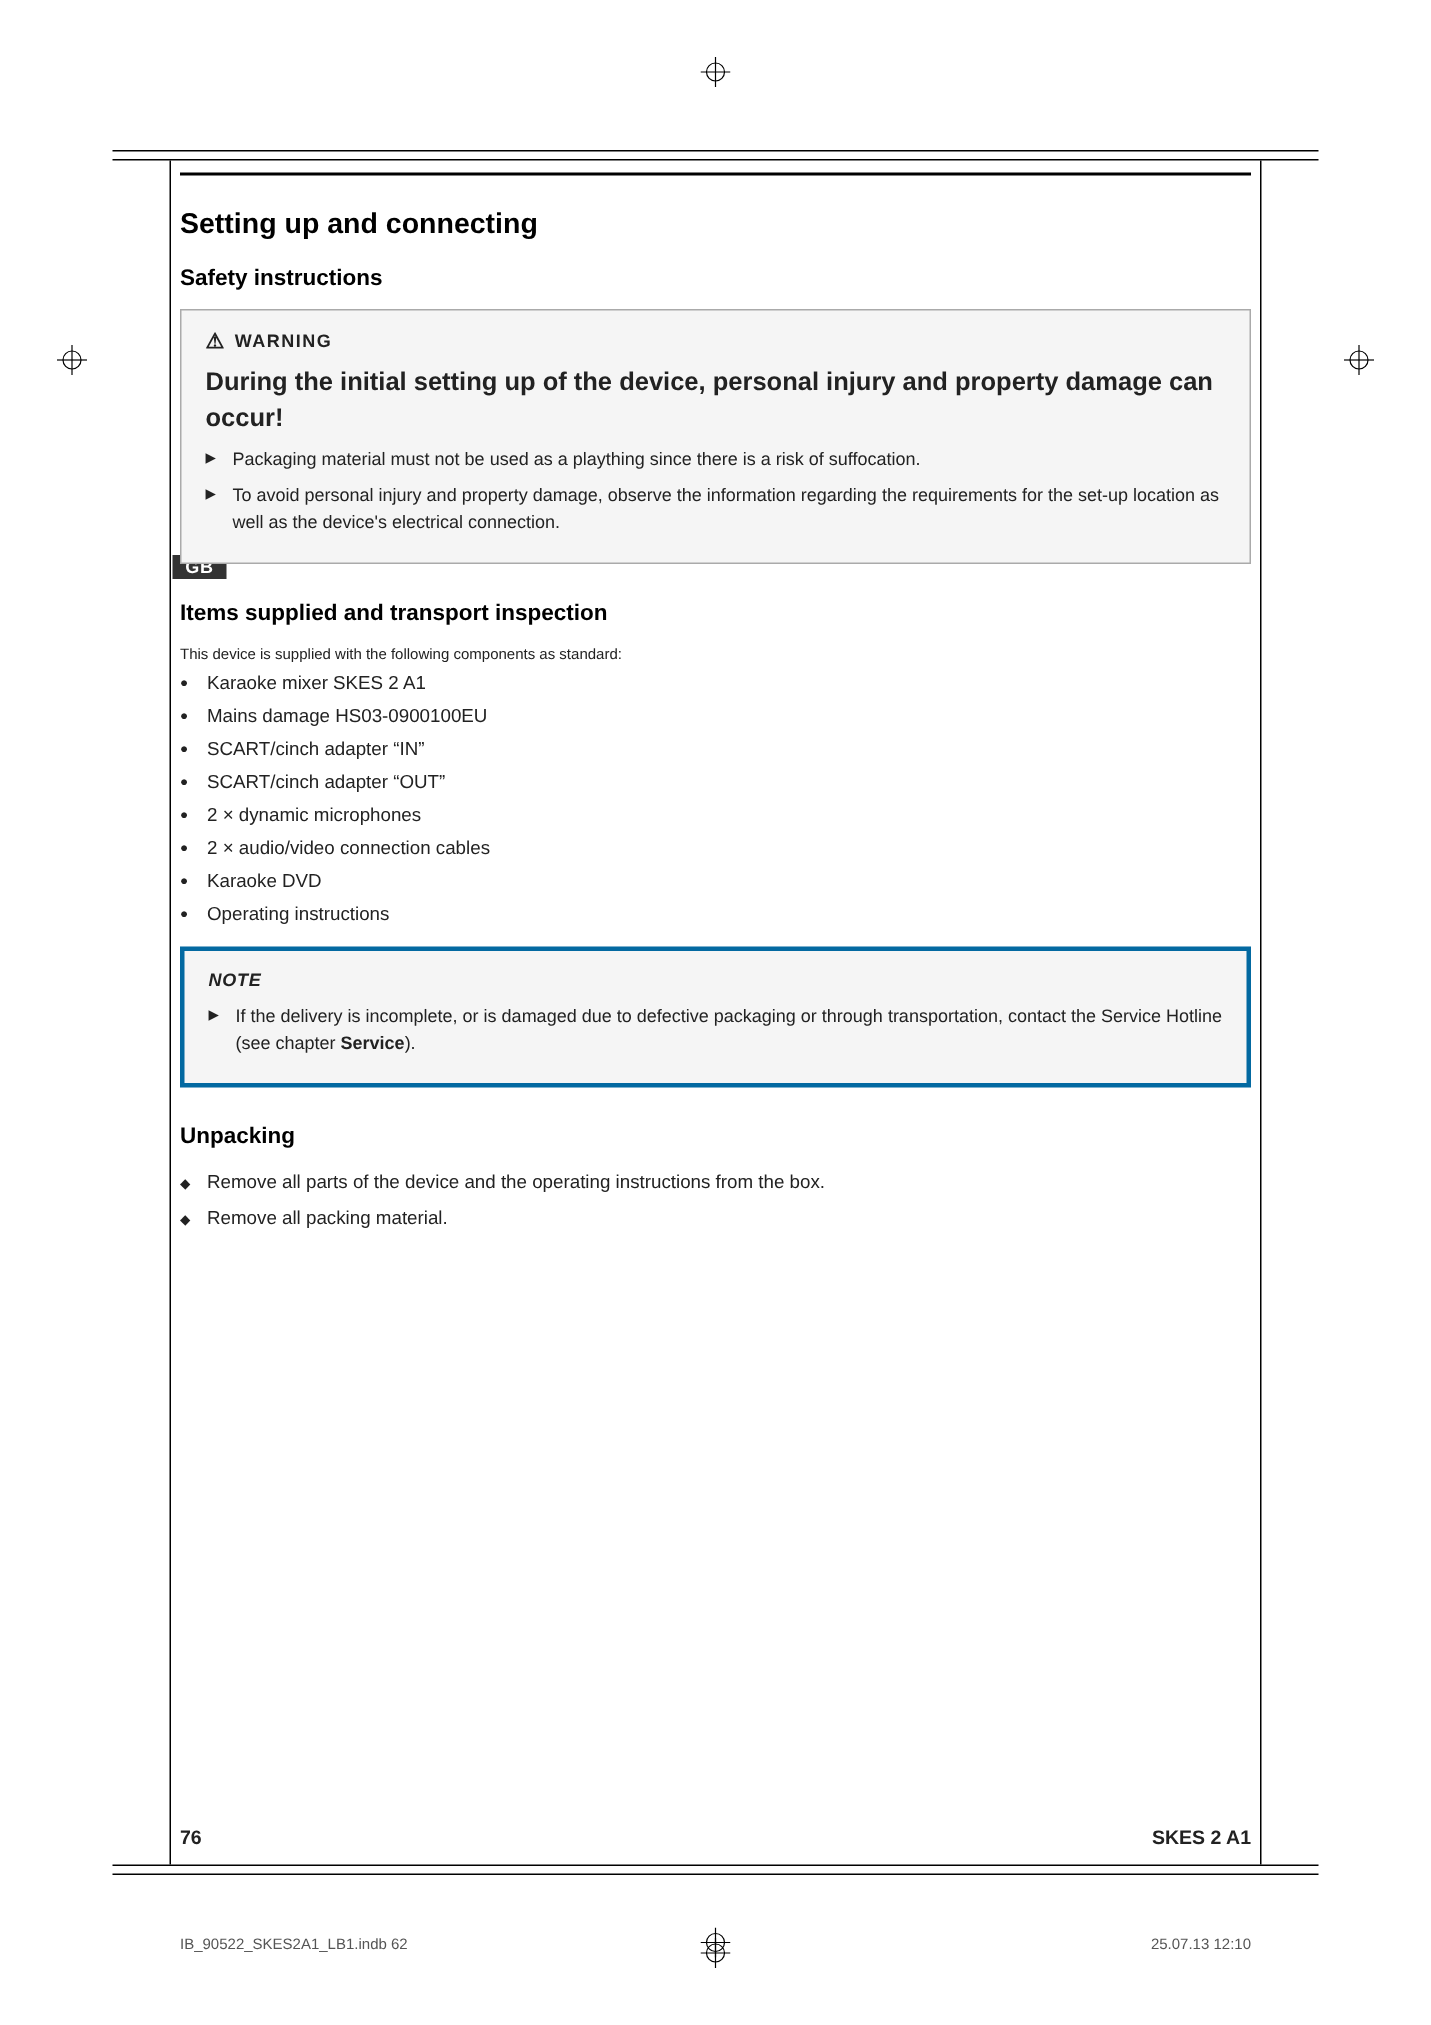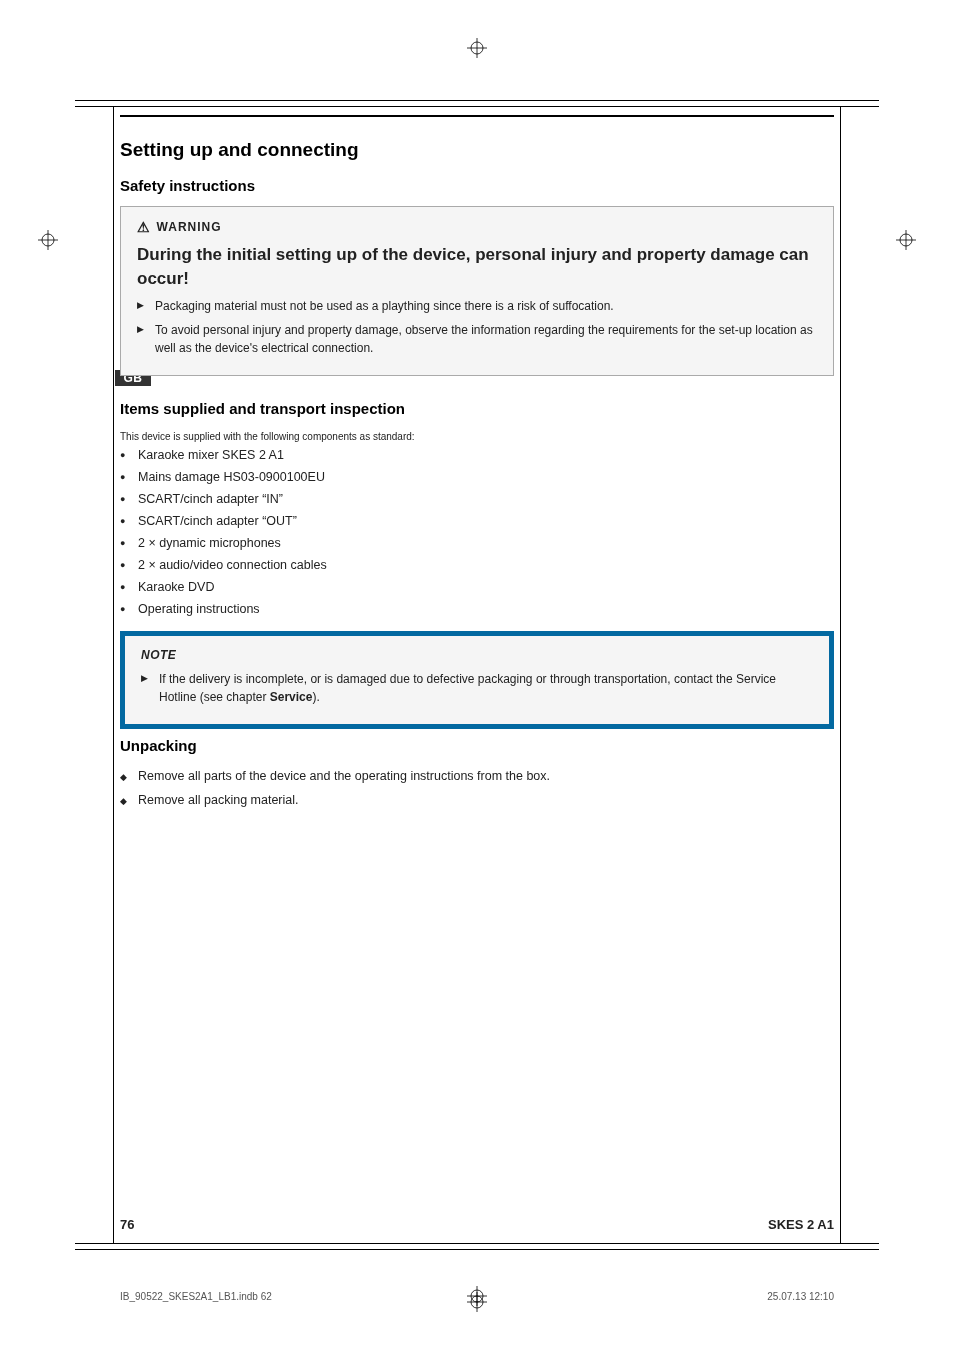--- a/index.html
+++ b/index.html
@@ -233,24 +233,24 @@
     .warning-list li::before {
       content: '▶';
       position: absolute;
       left: 0;
       font-size: 9px;
       top: 2px;
     }
 
     
     .note-box {
-      border: 5px solid #0369a1;
+      border: 3px solid #0369a1;
       background: #f5f5f5;
       padding: 12px 16px;
-      margin-bottom: 8px;
+      margin-bottom: 24px;
       margin-top: 4px;
     }
 
     .note-header {
       font-size: 12px;
       font-weight: bold;
       font-style: italic;
       letter-spacing: 0.5px;
       margin-bottom: 8px;
       text-transform: uppercase;

